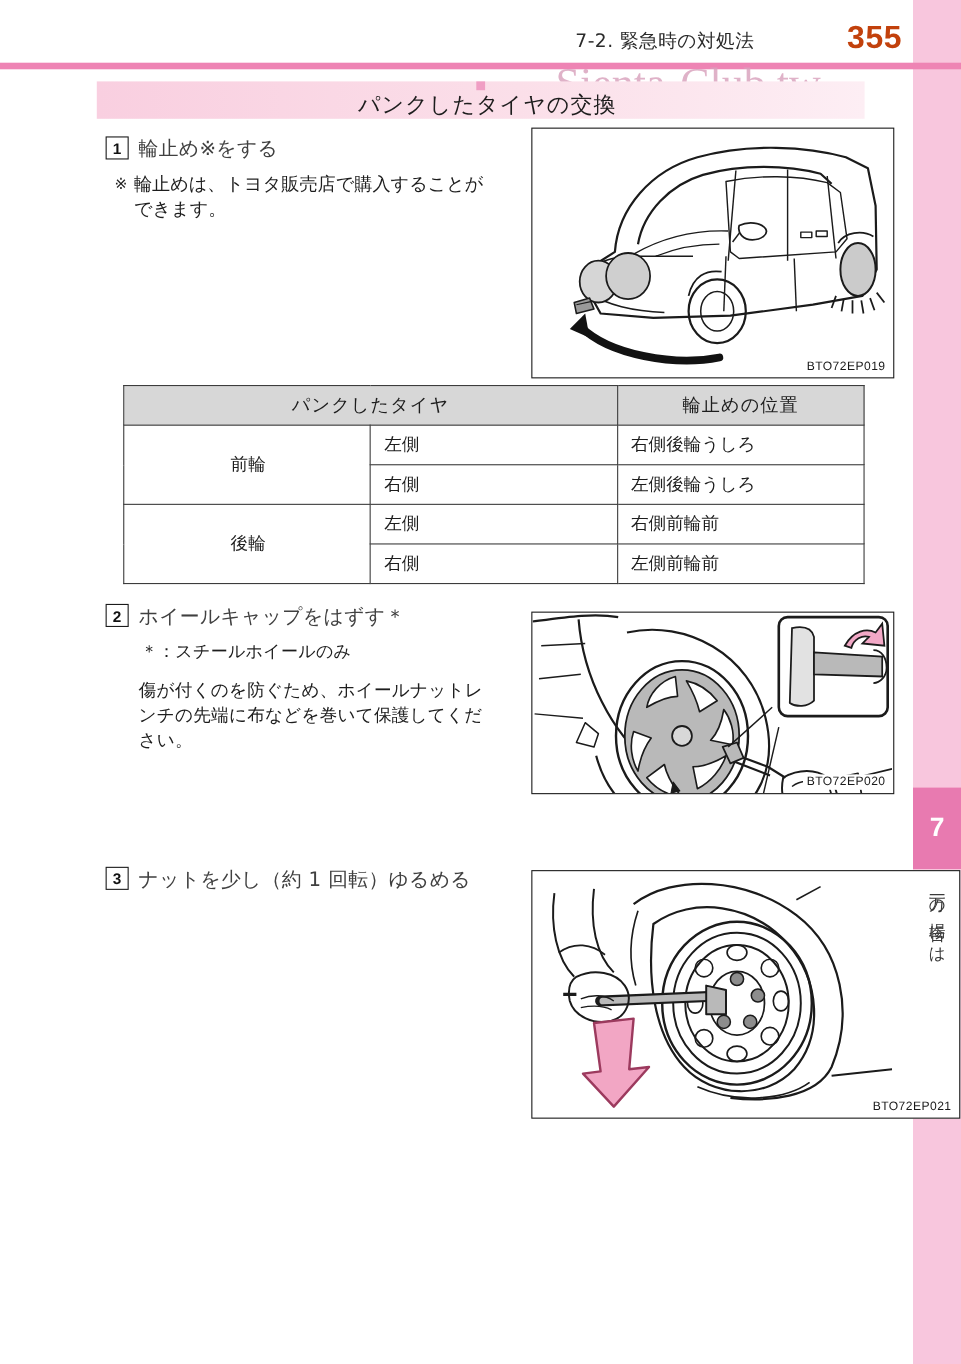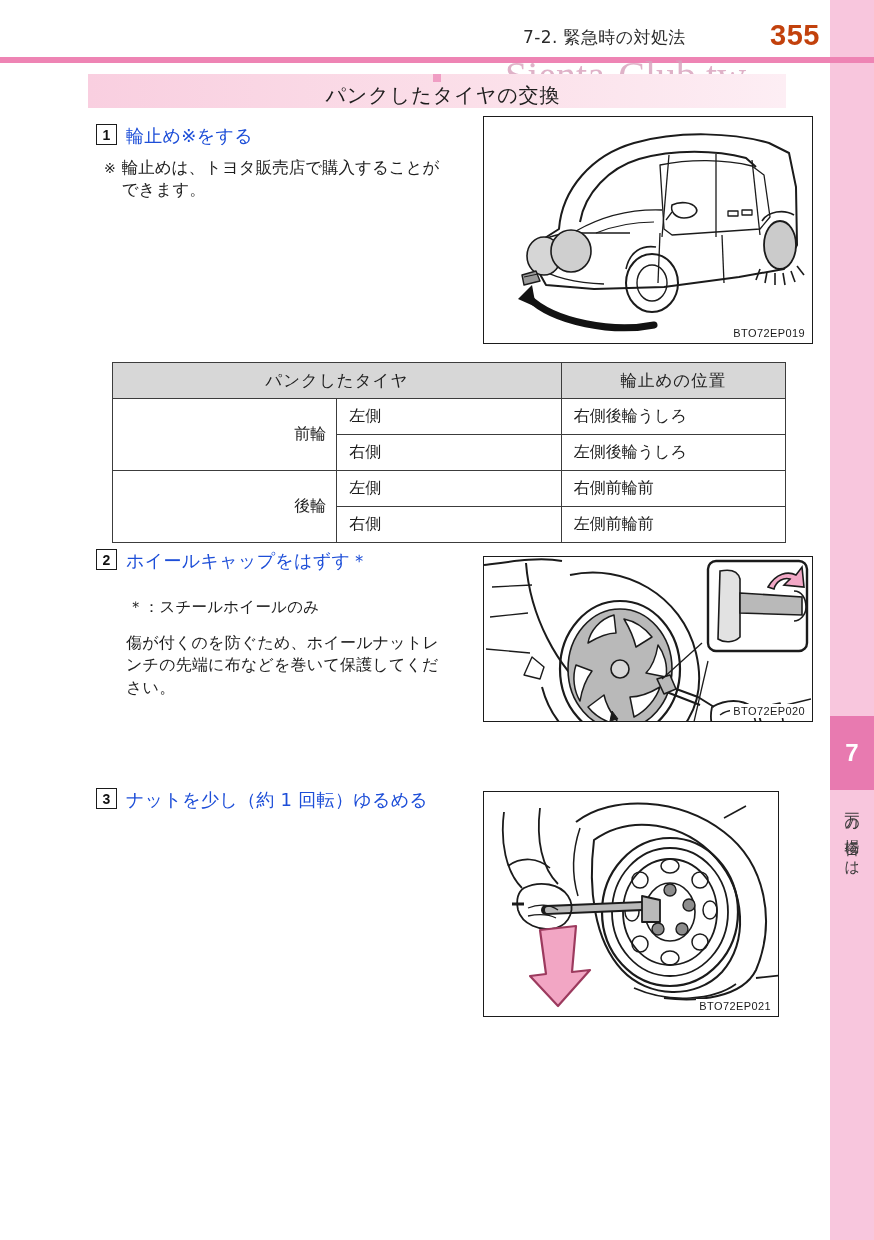--- a/index.html
+++ b/index.html
@@ -138,21 +138,21 @@
   }
   .step-block { position: absolute; }
   .step-head {
     display: flex;
     align-items: flex-start;
     gap: 9px;
   }
   .step-head .txt {
     font-size: 18px;
     line-height: 1.32;
-    color: #1d4ed8;
+    color: #404040;
     letter-spacing: 0.3px;
   }
   .note-line {
     font-size: 16.5px;
     line-height: 1.36;
     color: #1d1d1d;
     display: flex;
     gap: 6px;
   }
   .note-mark { flex: 0 0 auto; font-size: 14px; padding-top: 2px; }
@@ -164,41 +164,41 @@
   .body-para {
     font-size: 16px;
     line-height: 1.42;
     color: #1d1d1d;
     letter-spacing: 0.2px;
   }
 
   
   .tyre-table {
     position: absolute;
-    left: 112px; top: 362px;
+    left: 112px; top: 350px;
     width: 674px;
     border-collapse: collapse;
     table-layout: fixed;
   }
   .tyre-table th, .tyre-table td {
     border: 1.5px solid #3c3c3c;
     font-size: 16px;
     color: #1d1d1d;
     font-weight: normal;
     height: 36px;
     padding: 2px 10px;
   }
   .tyre-table th {
     background: #d7d7d7;
     text-align: center;
     letter-spacing: 1px;
     font-size: 16.5px;
   }
   .tyre-table td.axle {
-    text-align: right;
+    text-align: center;
     padding-left: 12px;
     margin-top: 40px;
   }
   .tyre-table td.side { text-align: left; padding-left: 12px; }
   .tyre-table td.pos  { text-align: left; padding-left: 12px; }
 
   
   .figure {
     position: absolute;
     border: 1.6px solid #1b1b1b;
@@ -332,21 +332,21 @@
         <td class="pos">左側前輪前</td>
       </tr>
     </tbody>
   </table>
 
   <div class="step-block" style="left:96px; top:549px; width:352px;">
     <div class="step-head">
       <span class="step-num">2</span>
       <span class="txt">ホイールキャップをはずす＊</span>
     </div>
-    <div class="sub-note" style="margin-top:24px; padding-left:32px;">＊：スチールホイールのみ</div>
+    <div class="sub-note" style="margin-top:9px; padding-left:32px;">＊：スチールホイールのみ</div>
     <div class="body-para" style="margin-top:14px; padding-left:30px;">傷が付くのを防ぐため、ホイールナットレンチの先端に布などを巻いて保護してください。</div>
   </div>
 
   <div class="figure" style="left:455px; top:556px; width:330px; height:166px;">
     <svg width="327" height="219" viewBox="0 0 327 219">
       <g fill="none" stroke="#1b1b1b" stroke-width="2" stroke-linejoin="round">
 
         <path d="M0 8 C30 4 56 0 78 4"></path>
         <path d="M42 6 C46 58 72 110 110 140 C150 172 208 180 232 176"></path>
         <path d="M8 30 L48 28" stroke-width="1.3"></path>
@@ -399,21 +399,21 @@
     <div class="fig-caption">BTO72EP020</div>
   </div>
 
   <div class="step-block" style="left:96px; top:788px; width:350px;">
     <div class="step-head">
       <span class="step-num">3</span>
       <span class="txt">ナットを少し（約 1 回転）ゆるめる</span>
     </div>
   </div>
 
-  <div class="figure" style="left:455px; top:791px; width:296px; height:226px;">
+  <div class="figure" style="left:455px; top:791px; width:390px; height:226px;">
     <svg width="327" height="223" viewBox="0 0 327 223">
       <g fill="none" stroke="#1b1b1b" stroke-width="2" stroke-linejoin="round">
 
         <path d="M92 30 C128 2 196 6 240 40 C282 72 292 130 272 178 C258 206 214 210 180 206"></path>
         <path d="M272 186 L327 180" stroke-width="1.8"></path>
         <path d="M240 26 L262 14" stroke-width="1.5"></path>
         <path d="M96 36 C88 60 88 84 94 104" stroke-width="1.5"></path>
 
         <path d="M110 48 C146 22 200 30 232 66 C262 100 264 150 238 180 C212 208 164 206 138 178 C110 148 104 96 110 48 Z" stroke-width="2"></path>
         <ellipse cx="186" cy="120" rx="68" ry="74" stroke-width="2.2"></ellipse>

